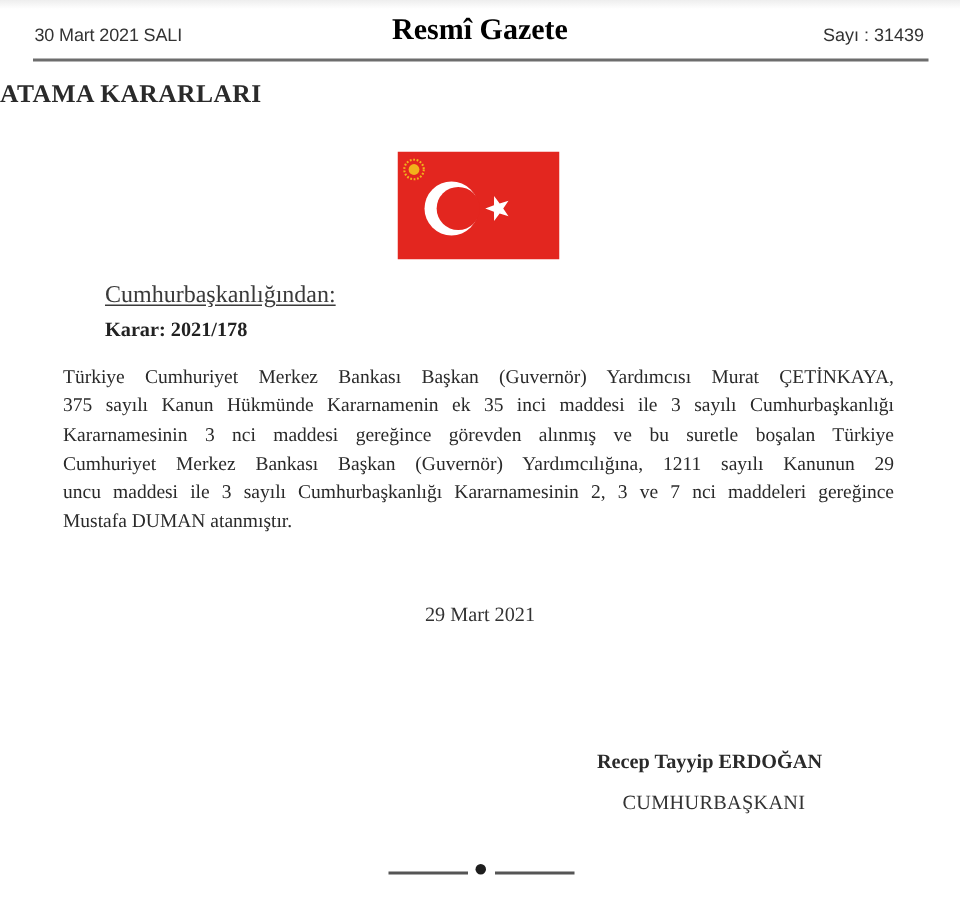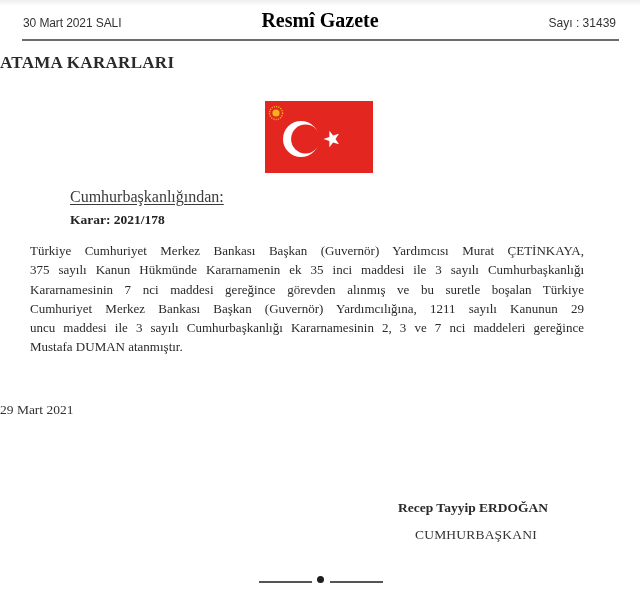--- a/index.html
+++ b/index.html
@@ -85,42 +85,42 @@
     .decision {
       position: absolute;
       left: 70px; top: 212px;
       font-size: 13.5px;
       font-weight: bold;
       color: #222222;
     }
     
     .body-text {
       position: absolute;
-      left: 30px; top: 241px;
+      left: 42px; top: 241px;
       width: 554px;
       font-size: 13px;
       line-height: 19.3px;
       text-align: justify;
       color: #2a2a2a;
     }
     .body-text .line {
       display: block;
       text-align: justify;
       text-align-last: justify;
       white-space: nowrap;
       height: 19.3px;
     }
     .body-text .line.last {
       text-align-last: left;
     }
     
     .signing-date {
       position: absolute;
       left: 0; width: 640px; top: 402px;
-      text-align: left;
+      text-align: center;
       font-size: 13.5px;
       color: #333333;
     }
     
     .signer-name {
       position: absolute;
       left: 398px; top: 500px;
       font-size: 13.5px;
       font-weight: bold;
       color: #2a2a2a;
@@ -179,21 +179,21 @@
 
     <polygon fill="#ffffff" points="58.5,38 64.3,40.1 64.4,46.3 68.1,41.4 74.0,43.2 70.5,38.0 74.0,32.8 68.1,34.6 64.4,29.7 64.3,35.9"></polygon>
   </svg>
 
   <div class="issuer">Cumhurbaşkanlığından:</div>
   <div class="decision">Karar: 2021/178</div>
 
   <div class="body-text">
     <span class="line">Türkiye Cumhuriyet Merkez Bankası Başkan (Guvernör) Yardımcısı Murat ÇETİNKAYA,</span>
     <span class="line">375 sayılı Kanun Hükmünde Kararnamenin ek 35 inci maddesi ile 3 sayılı Cumhurbaşkanlığı</span>
-    <span class="line">Kararnamesinin 7 nci maddesi gereğince görevden alınmış ve bu suretle boşalan Türkiye</span>
+    <span class="line">Kararnamesinin 3 nci maddesi gereğince görevden alınmış ve bu suretle boşalan Türkiye</span>
     <span class="line">Cumhuriyet Merkez Bankası Başkan (Guvernör) Yardımcılığına, 1211 sayılı Kanunun 29</span>
     <span class="line">uncu maddesi ile 3 sayılı Cumhurbaşkanlığı Kararnamesinin 2, 3 ve 7 nci maddeleri gereğince</span>
     <span class="line last">Mustafa DUMAN atanmıştır.</span>
   </div>
 
   <div class="signing-date">29 Mart 2021</div>
 
   <div class="signer-name">Recep Tayyip ERDOĞAN</div>
   <div class="signer-title">CUMHURBAŞKANI</div>
 

